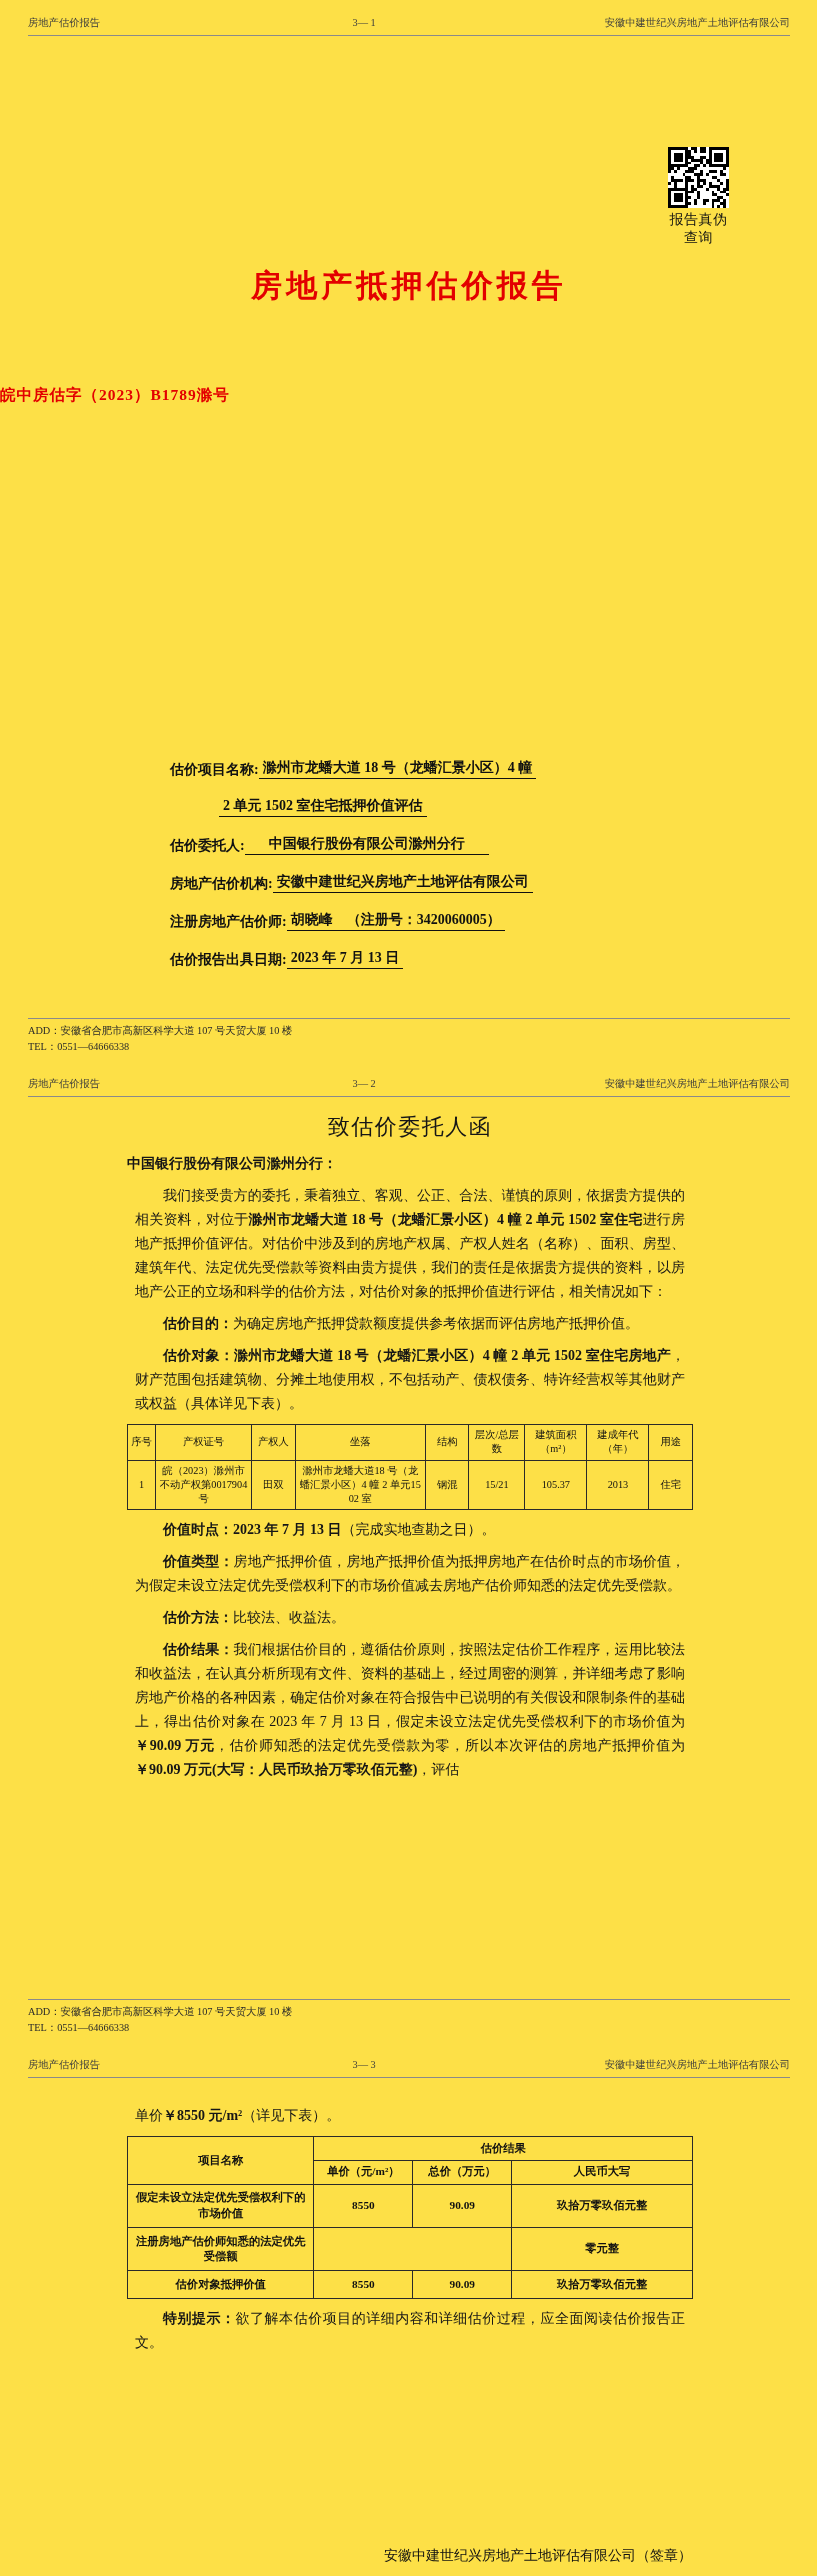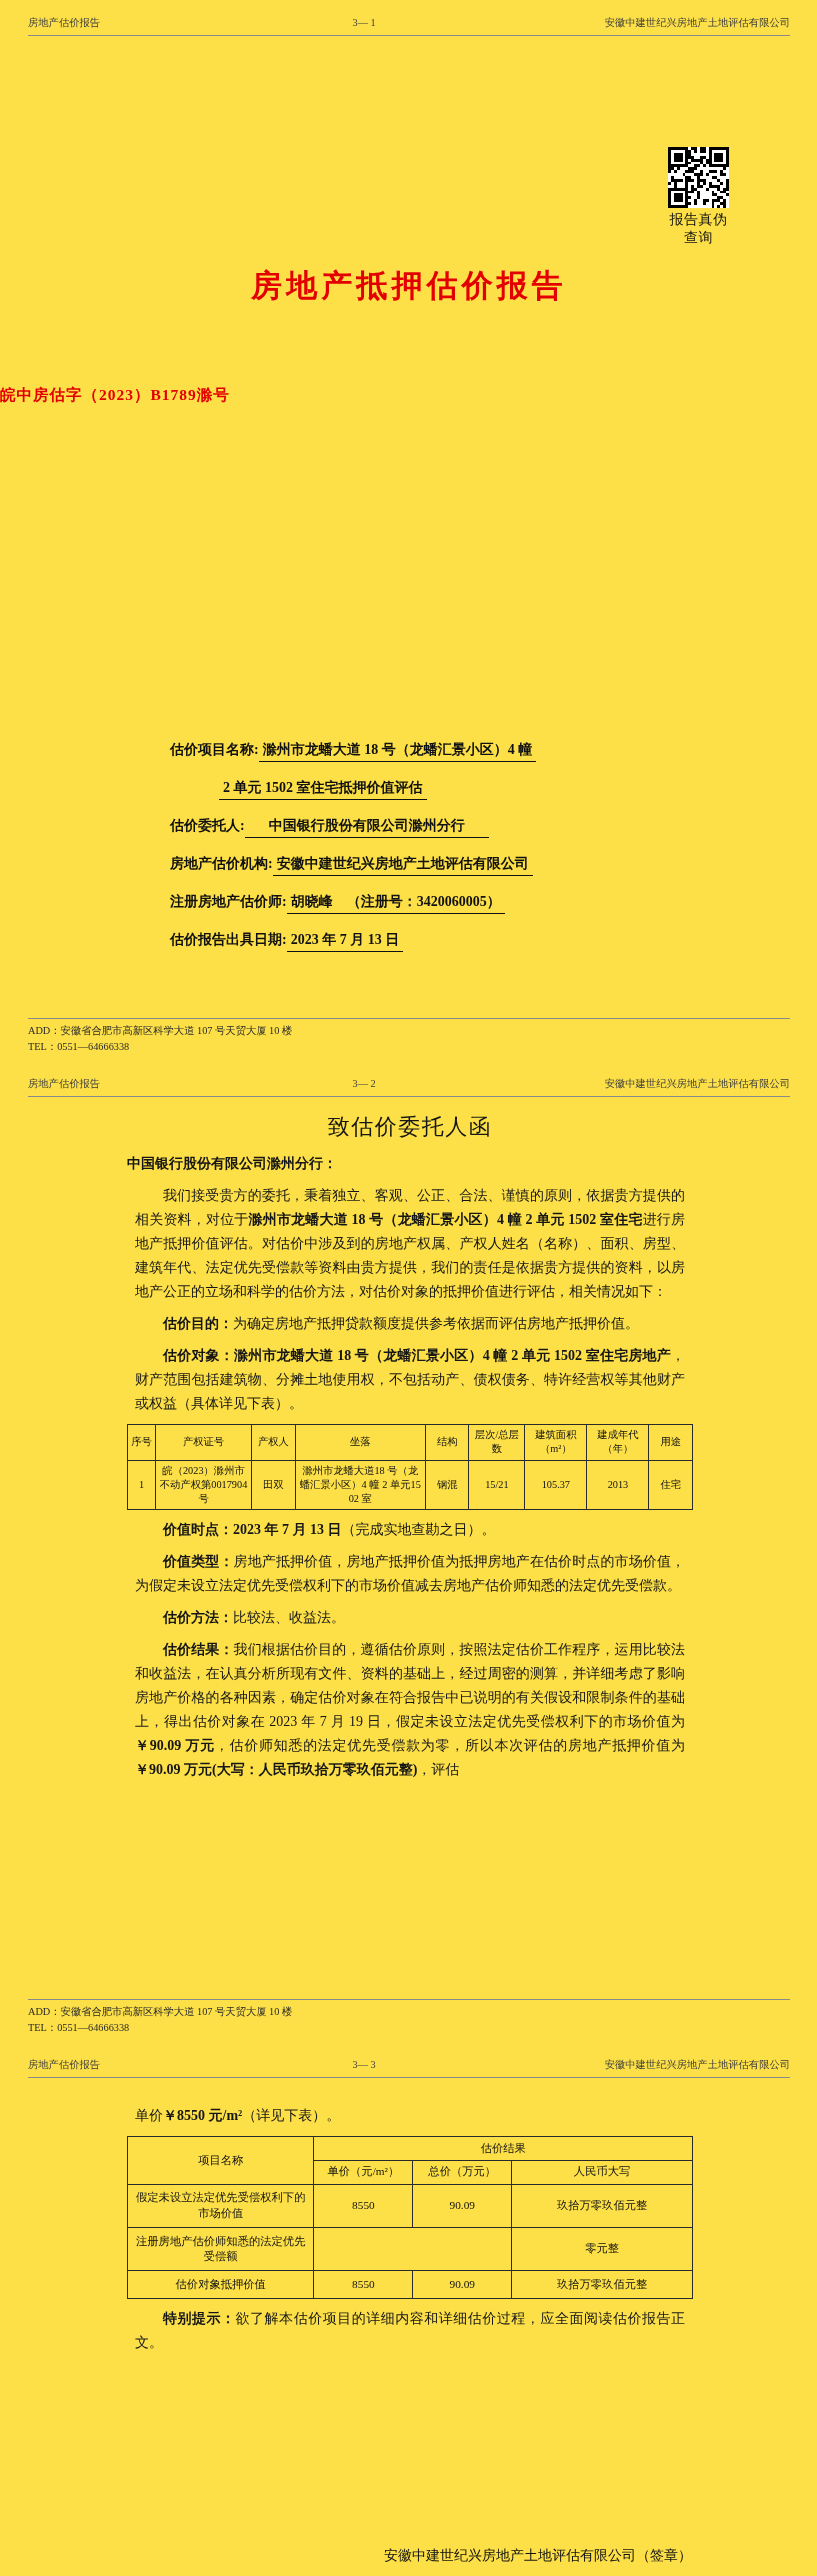--- a/index.html
+++ b/index.html
@@ -48,21 +48,21 @@
   }
   .cover-docno {
     position:absolute; top:385px; left:0; width:100%;
     font-size:15.5px; font-weight:bold;
     letter-spacing:1px; color:#e30000;
   }
   .cover-fields {
     position:absolute; top:741px; left:170px; width:453px;
     font-size:14px; font-weight:bold; color:#111;
   }
-  .field-line { height:38px; display:flex; align-items:flex-start; white-space:nowrap; }
+  .field-line { height:38px; display:flex; align-items:flex-end; white-space:nowrap; }
   .fl-label { flex:none; }
   .fl-value { border-bottom:1px solid #111; padding:0 4.1px 1.5px; }
   .fl-value.wide { padding:0 24px 1.5px; }
   .field-line.cont-project { padding-left:49px; }
   .field-line.cont-appraiser { padding-left:130px; }
 
   
   .content {
     position:absolute; left:127px; right:125px; top:54px;
     font-size:14px; line-height:24px; text-align:justify; color:#161616;
@@ -87,21 +87,21 @@
     font-weight:normal; vertical-align:middle; word-break:break-all;
   }
 
   table.result {
     width:100%; border-collapse:collapse; table-layout:fixed;
     font-size:11.3px; line-height:15.5px; text-align:center;
     margin:8.2px 0 6.2px; color:#111;
   }
   .result th, .result td {
     border:0.5px solid #2a2a2a; padding:5.7px 3.1px;
-    font-weight:normal; vertical-align:middle; word-break:break-all;
+    font-weight:bold; vertical-align:middle; word-break:break-all;
   }
   .result .hdr { padding:3.6px 3.1px; }
 
   .sign-block { margin-top:181px; text-align:right; font-size:14px; line-height:40px; color:#111; }
   .sign-l1 { padding-right:1px; }
   .sign-l2 { padding-right:98px; }
 </style>
 </head>
 <body>
 
@@ -650,21 +650,21 @@
         </tr>
       </tbody>
     </table>
 
     <p><span class="plabel">价值时点：</span><span class="bseg">2023 年 7 月 13 日</span><span>（完成实地查勘之日）。</span></p>
 
     <p><span class="plabel">价值类型：</span><span>房地产抵押价值，房地产抵押价值为抵押房地产在估价时点的市场价值，为假定未设立法定优先受偿权利下的市场价值减去房地产估价师知悉的法定优先受偿款。</span></p>
 
     <p><span class="plabel">估价方法：</span><span>比较法、收益法。</span></p>
 
-    <p><span class="plabel">估价结果：</span><span>我们根据估价目的，遵循估价原则，按照法定估价工作程序，运用比较法和收益法，在认真分析所现有文件、资料的基础上，经过周密的测算，并详细考虑了影响房地产价格的各种因素，确定估价对象在符合报告中已说明的有关假设和限制条件的基础上，得出估价对象在 2023 年 7 月 19 日，假定未设立法定优先受偿权利下的市场价值为</span><span class="bseg">￥90.09 万元</span><span>，估价师知悉的法定优先受偿款为零，所以本次评估的房地产抵押价值为</span><span class="bseg">￥90.09 万元(大写：人民币玖拾万零玖佰元整)</span><span>，评估</span></p>
+    <p><span class="plabel">估价结果：</span><span>我们根据估价目的，遵循估价原则，按照法定估价工作程序，运用比较法和收益法，在认真分析所现有文件、资料的基础上，经过周密的测算，并详细考虑了影响房地产价格的各种因素，确定估价对象在符合报告中已说明的有关假设和限制条件的基础上，得出估价对象在 2023 年 7 月 13 日，假定未设立法定优先受偿权利下的市场价值为</span><span class="bseg">￥90.09 万元</span><span>，估价师知悉的法定优先受偿款为零，所以本次评估的房地产抵押价值为</span><span class="bseg">￥90.09 万元(大写：人民币玖拾万零玖佰元整)</span><span>，评估</span></p>
   </div>
 
   <footer class="page-footer">
     <div>ADD：安徽省合肥市高新区科学大道 107 号天贸大厦 10 楼</div>
     <div>TEL：0551—64666338</div>
   </footer>
 </section>
 
 <section class="page page-3">
   <header class="page-header">

